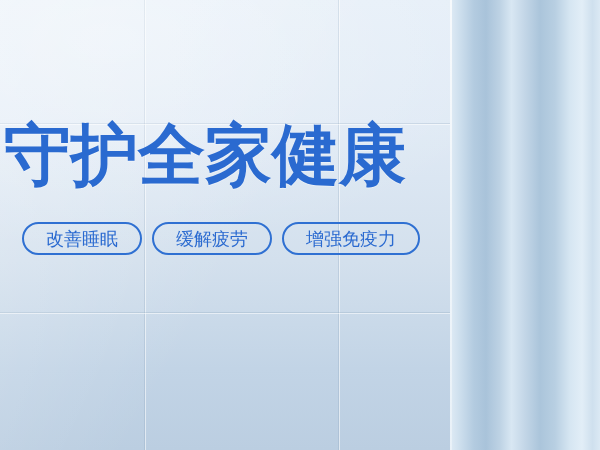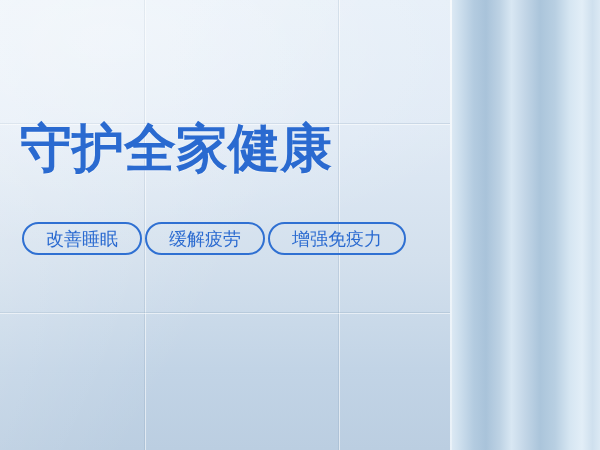--- a/index.html
+++ b/index.html
@@ -79,38 +79,38 @@
     top: 0;
     bottom: 0;
     left: 450px;
     width: 2px;
     background: linear-gradient(180deg, rgba(255,255,255,0.75), rgba(255,255,255,0.35));
   }
 
   
   .headline {
     position: absolute;
-    left: 20px;
+    left: 4px;
     top: 122px;
-    font-size: 52px;
+    font-size: 67px;
     line-height: 1;
     font-weight: 700;
     letter-spacing: 0px;
     color: #2a6ad0;
     white-space: nowrap;
     text-shadow: 0 1px 0 rgba(255,255,255,0.35);
   }
 
   
   .tag-row {
     position: absolute;
     left: 22px;
     top: 222px;
     display: flex;
-    gap: 3px;
+    gap: 10px;
     align-items: center;
   }
 
   .tag {
     box-sizing: border-box;
     height: 33px;
     padding: 0 22px;
     border: 2px solid #2f70d2;
     border-radius: 999px;
     color: #2a6ad0;

